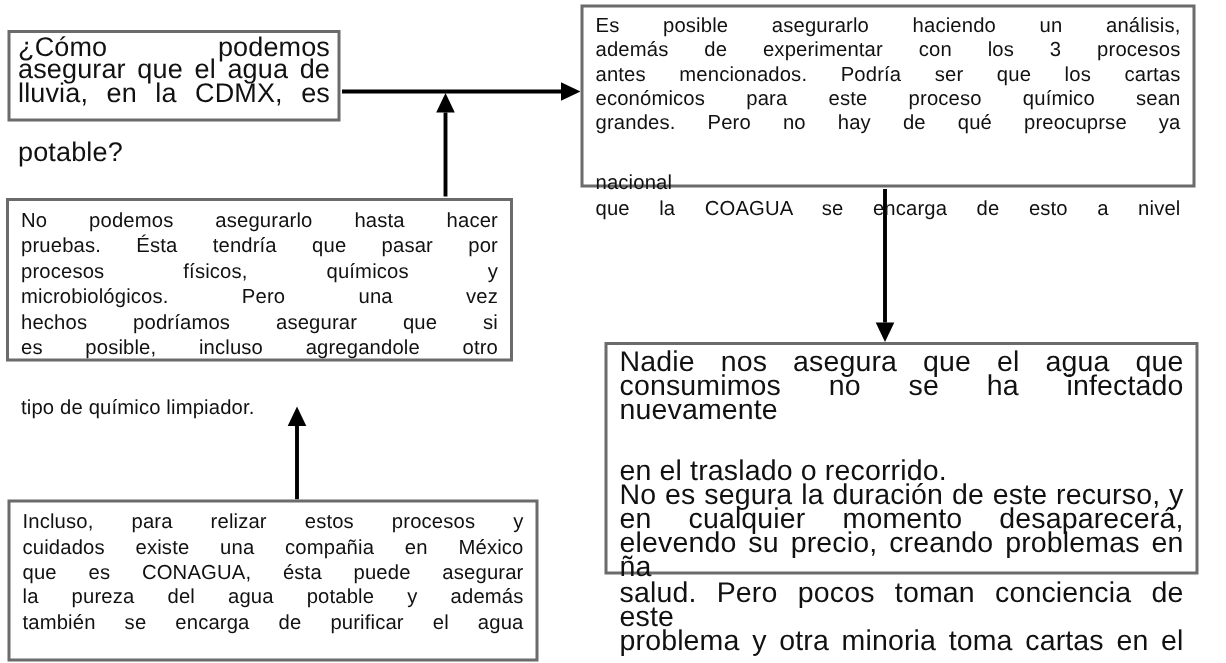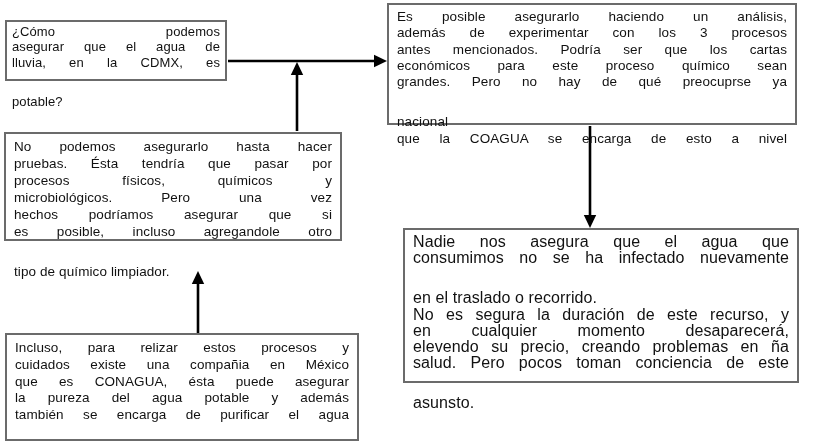--- a/index.html
+++ b/index.html
@@ -37,33 +37,33 @@
   .tline {
     text-align: justify;
     text-align-last: justify;
     text-justify: inter-character;
     white-space: normal;
   }
   .tline.end { text-align-last: left; margin-top: 24px; }
 
   .box-question {
     left: 5px; top: 20px; width: 222px; height: 61px;
-    font-size: 13px; line-height: 15.4px; padding: 2px 5px;
+    font-size: 18px; line-height: 15.4px; padding: 2px 5px;
   }
   .box-analysis {
     left: 387px; top: 3px; width: 410px; height: 122px;
     font-size: 13.5px; line-height: 16.3px; padding: 4px 8px;
   }
   .box-tests {
     left: 4px; top: 132px; width: 338px; height: 109px;
     font-size: 13.5px; line-height: 16.9px; padding: 5px 8px;
   }
   .box-risk {
     left: 403px; top: 228px; width: 396px; height: 155px;
-    font-size: 16px; line-height: 16.2px; padding: 4px 8px;
+    font-size: 19px; line-height: 16.2px; padding: 4px 8px;
   }
   .box-conagua {
     left: 5px; top: 333px; width: 354px; height: 108px;
     font-size: 13.5px; line-height: 16.8px; padding: 5px 8px;
   }
 </style>
 </head>
 <body>
 
 <div id="canvas">
@@ -115,20 +115,21 @@
     </div>
 
   <div class="tbox box-risk">
       <div class="tline">Nadie nos asegura que el agua que</div>
       <div class="tline">consumimos no se ha infectado nuevamente</div>
       <div class="tline end">en el traslado o recorrido.</div>
       <div class="tline">No es segura la duración de este recurso, y</div>
       <div class="tline">en cualquier momento desaparecerá,</div>
       <div class="tline">elevendo su precio, creando problemas en ña</div>
       <div class="tline">salud. Pero pocos toman conciencia de este</div>
+      <div class="tline">problema y otra minoria toma cartas en el</div>
       <div class="tline end">asunsto.</div>
     </div>
 
   <div class="tbox box-conagua">
       <div class="tline">Incluso, para relizar estos procesos y</div>
       <div class="tline">cuidados existe una compañia en México</div>
       <div class="tline">que es CONAGUA, ésta puede asegurar</div>
       <div class="tline">la pureza del agua potable y además</div>
       <div class="tline">también se encarga de purificar el agua</div>
       <div class="tline end">tratada y de lluvia.</div>

